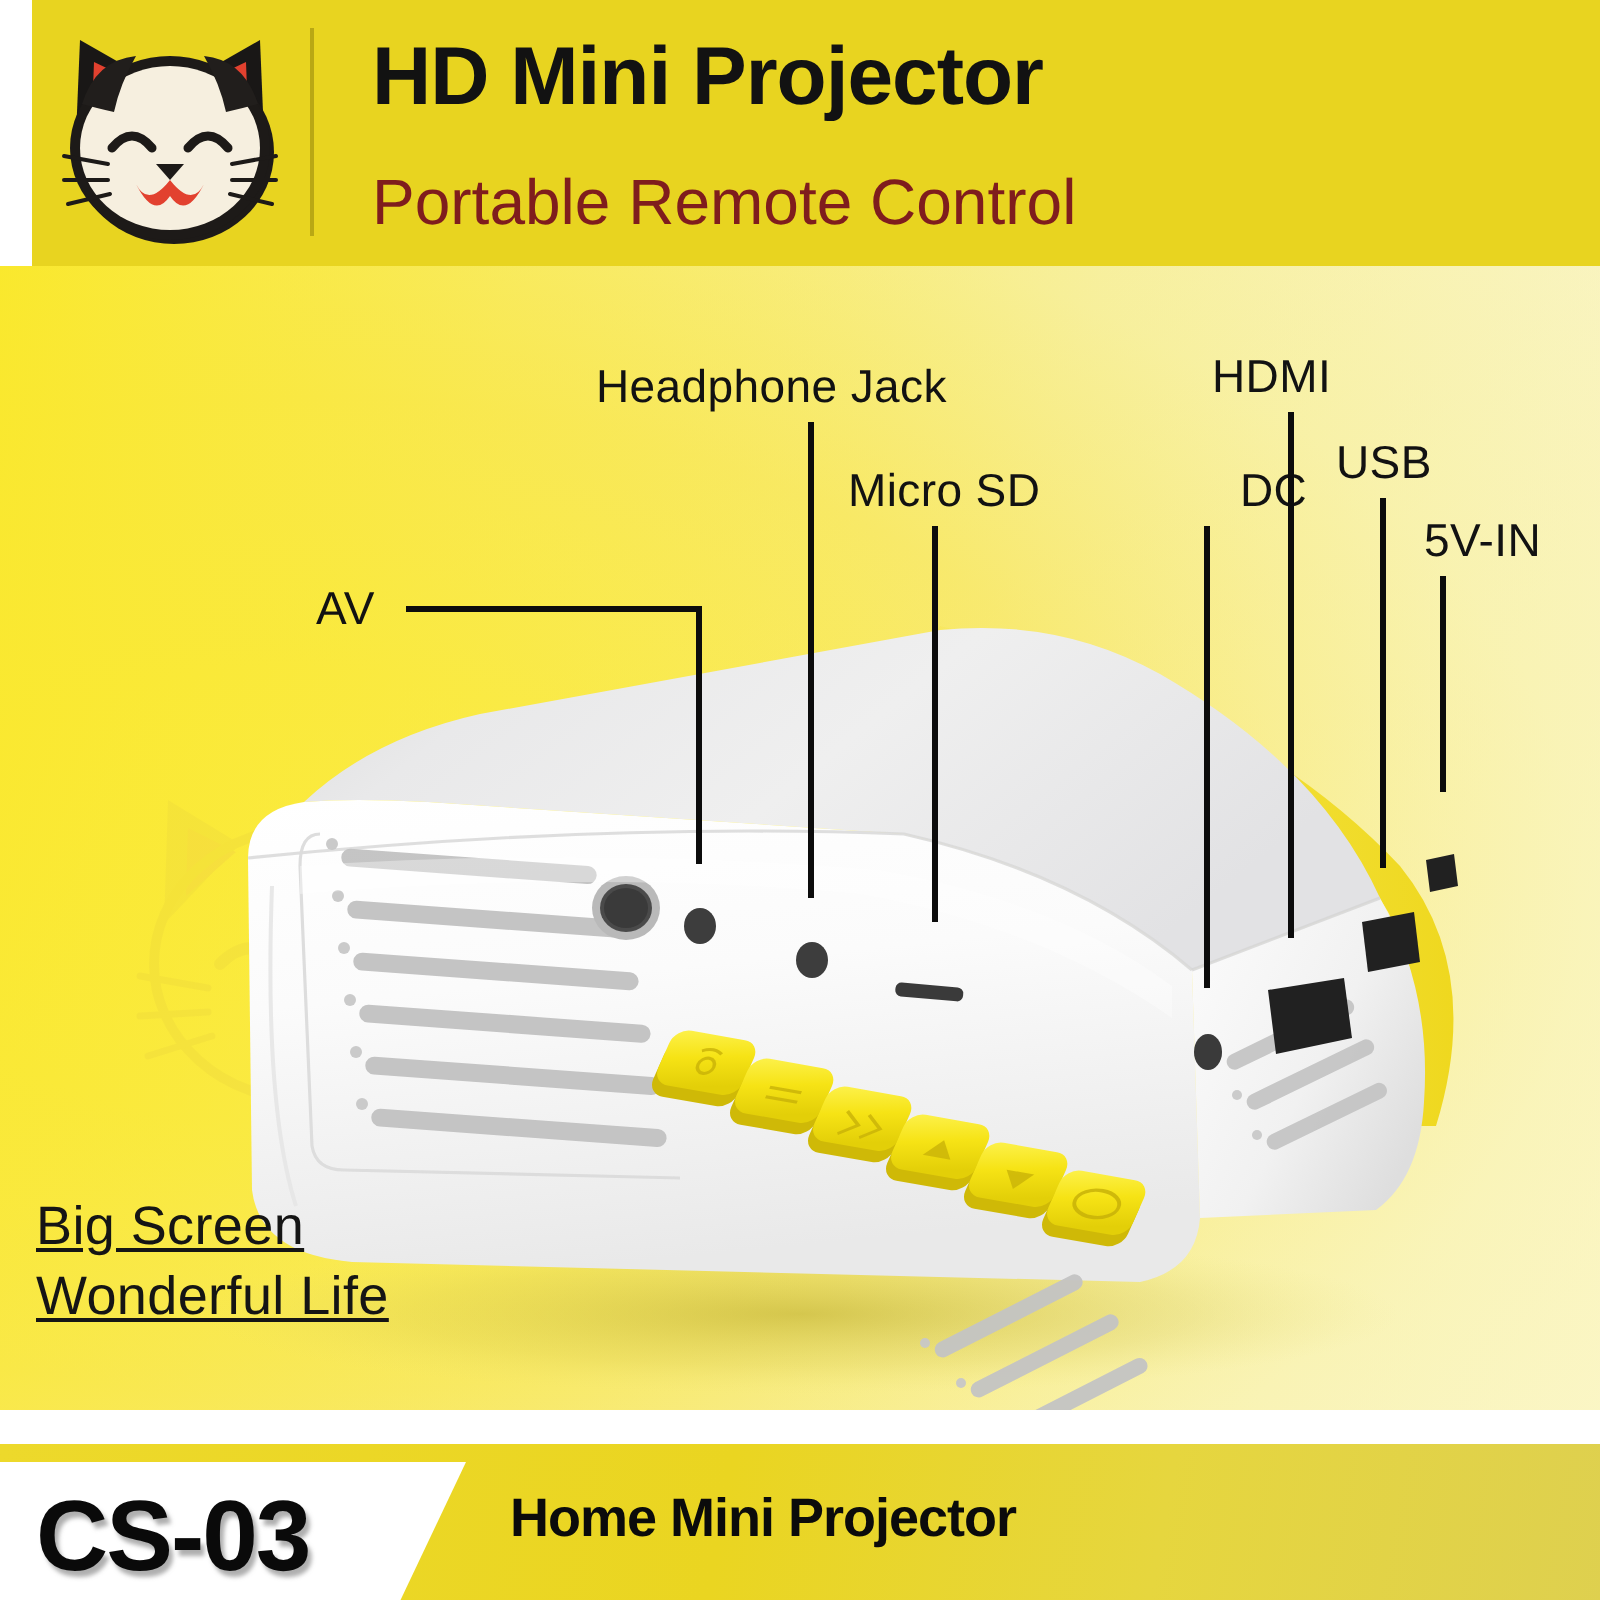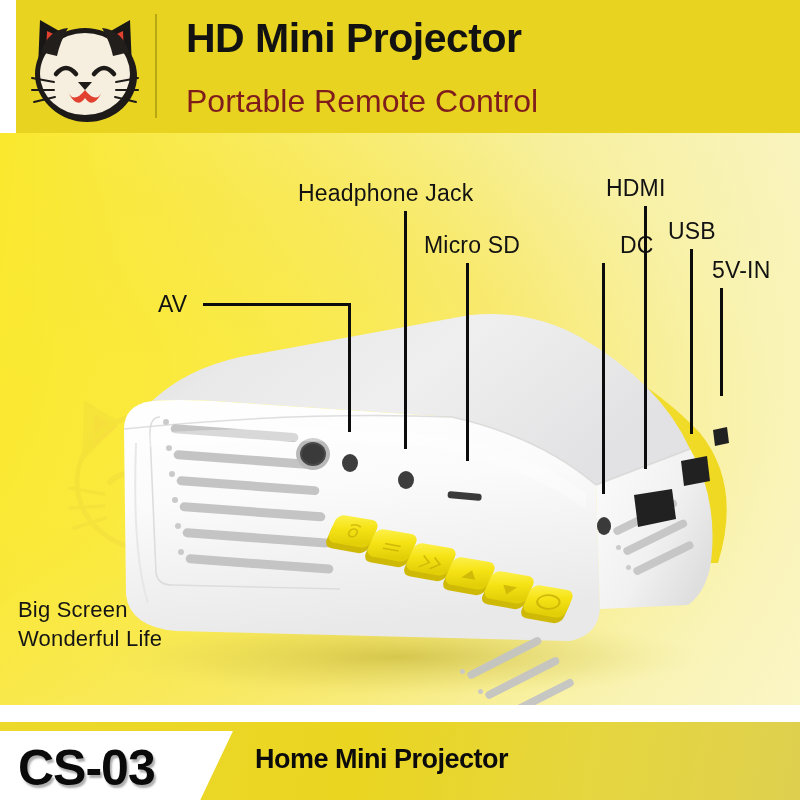--- a/index.html
+++ b/index.html
@@ -112,24 +112,25 @@
   .leader-h { height: 3px; }
 
   
   #tagline {
     position: absolute;
     left: 18px;
     top: 463px;
     line-height: 1.30;
   }
   .tagline-line {
-    font-size: 22px;
+    font-size: 27px;
     color: #151515;
     white-space: nowrap;
     letter-spacing: 0.2px;
+    text-decoration: underline;
   }
 
   
   #footer {
     position: absolute;
     left: 0; top: 705px;
     width: 800px; height: 95px;
     overflow: hidden;
     background: linear-gradient(100deg, #edd92b 0%, #ead521 45%, #e6d63e 72%, #ded04f 100%);
     margin-top: 17px;

